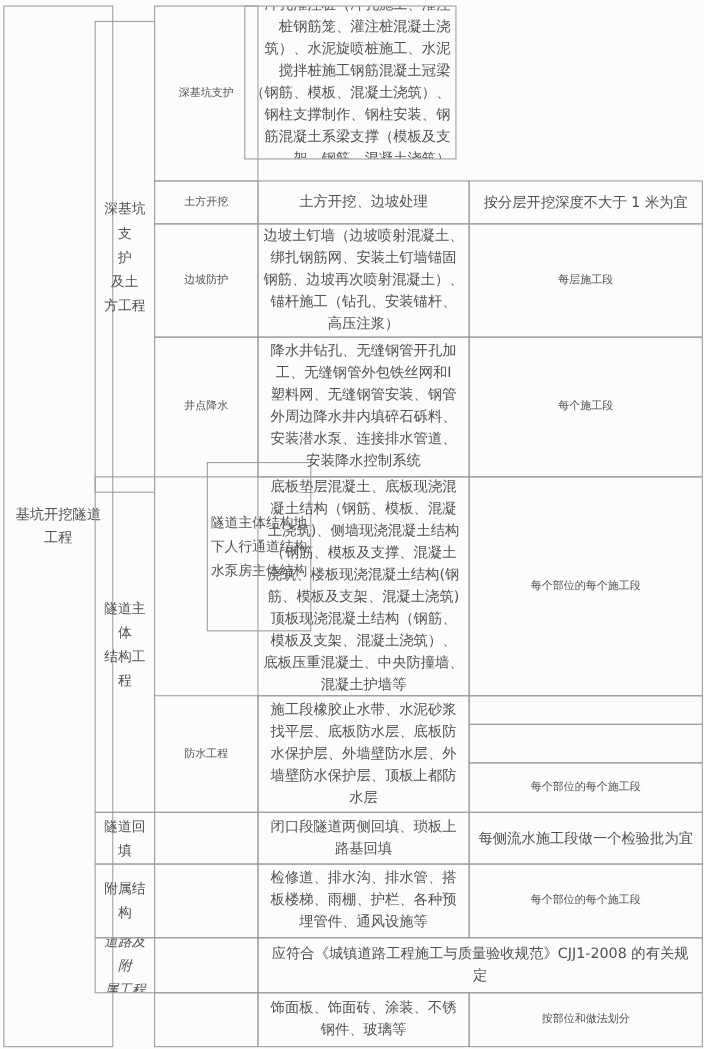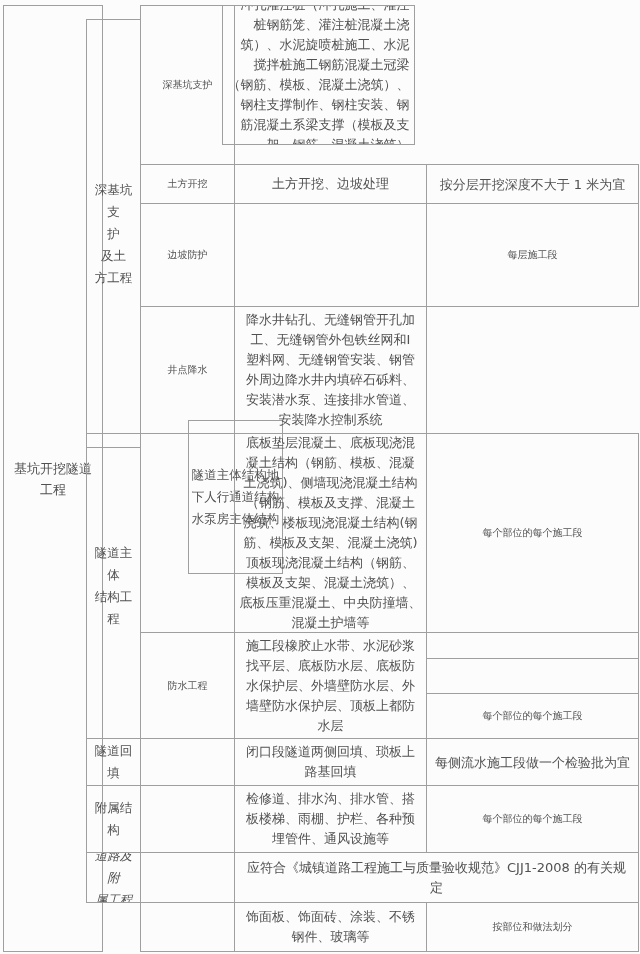--- a/index.html
+++ b/index.html
@@ -62,20 +62,25 @@
 
   <div class="cell desc" style="left:222px;top:5px;width:193px;height:140px;text-align:right;">冲孔灌注桩（冲孔施工、灌注
 桩钢筋笼、灌注桩混凝土浇
 筑）、水泥旋喷桩施工、水泥
 搅拌桩施工钢筋混凝土冠梁
 （钢筋、模板、混凝土浇筑）、
 钢柱支撑制作、钢柱安装、钢
 筋混凝土系梁支撑（模板及支
 架、钢筋、混凝土浇筑）</div>
   <div class="cell desc" style="left:234px;top:164px;width:193px;height:40px;">土方开挖、边坡处理</div>
+  <div class="cell desc" style="left:234px;top:203px;width:193px;height:104px;">边坡土钉墙（边坡喷射混凝土、
+绑扎钢筋网、安装土钉墙锚固
+钢筋、边坡再次喷射混凝土）、
+锚杆施工（钻孔、安装锚杆、
+高压注浆）</div>
   <div class="cell desc" style="left:234px;top:306px;width:193px;height:128px;">降水井钻孔、无缝钢管开孔加
 工、无缝钢管外包铁丝网和I
 塑料网、无缝钢管安装、钢管
 外周边降水井内填碎石砾料、
 安装潜水泵、连接排水管道、
 安装降水控制系统</div>
   <div class="cell desc" style="left:234px;top:433px;width:193px;height:200px;">底板垫层混凝土、底板现浇混
 凝土结构（钢筋、模板、混凝
 土浇筑)、侧墙现浇混凝土结构
 （钢筋、模板及支撑、混凝土
@@ -95,20 +100,21 @@
   <div class="cell desc" style="left:234px;top:785px;width:193px;height:68px;">检修道、排水沟、排水管、搭
 板楼梯、雨棚、护栏、各种预
 埋管件、通风设施等</div>
   <div class="cell desc" style="left:234px;top:852px;width:405px;height:51px;">应符合《城镇道路工程施工与质量验收规范》CJJ1-2008 的有关规
 定</div>
   <div class="cell desc" style="left:234px;top:902px;width:193px;height:50px;">饰面板、饰面砖、涂装、不锈
 钢件、玻璃等</div>
 
   <div class="cell fs13" style="left:426px;top:164px;width:213px;height:40px;">按分层开挖深度不大于 1 米为宜</div>
   <div class="cell" style="left:426px;top:203px;width:213px;height:104px;">每层施工段</div>
+  <div class="cell" style="left:426px;top:306px;width:213px;height:128px;">每个施工段</div>
   <div class="cell" style="left:426px;top:433px;width:213px;height:200px;">每个部位的每个施工段</div>
   <div class="cell" style="left:426px;top:632px;width:213px;height:27px;"></div>
   <div class="cell" style="left:426px;top:658px;width:213px;height:36px;"></div>
   <div class="cell" style="left:426px;top:693px;width:213px;height:46px;">每个部位的每个施工段</div>
   <div class="cell fs13" style="left:426px;top:738px;width:213px;height:48px;">每侧流水施工段做一个检验批为宜</div>
   <div class="cell" style="left:426px;top:785px;width:213px;height:68px;">每个部位的每个施工段</div>
   <div class="cell" style="left:426px;top:902px;width:213px;height:50px;">按部位和做法划分</div>
 
 </div>
 

